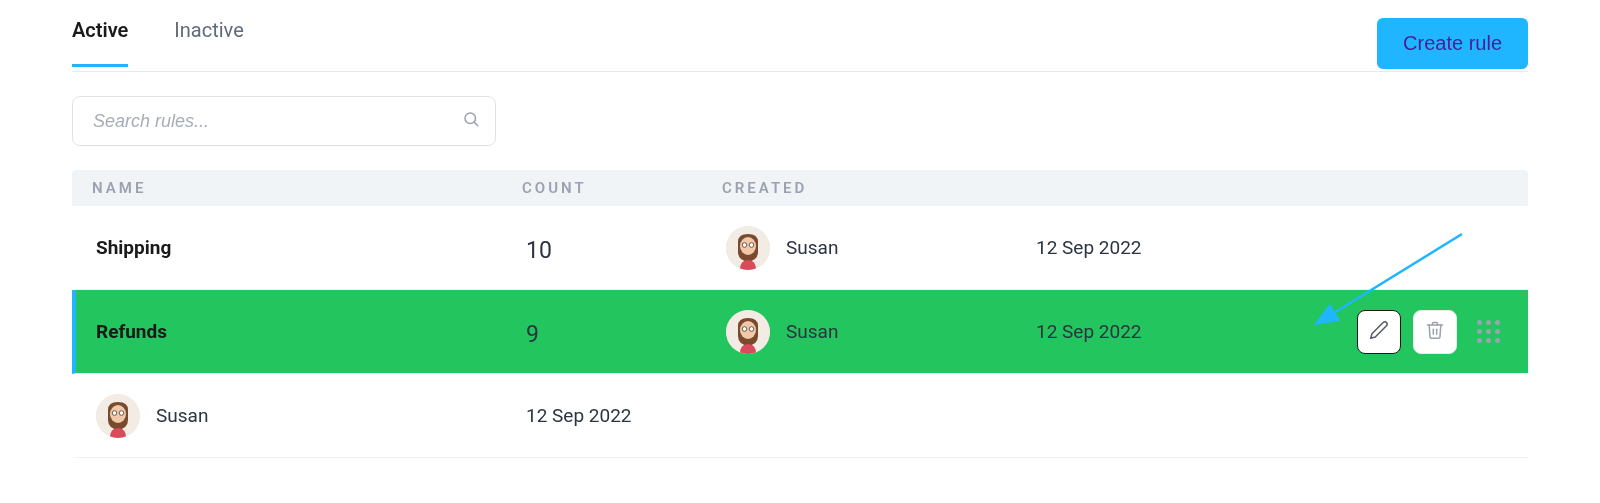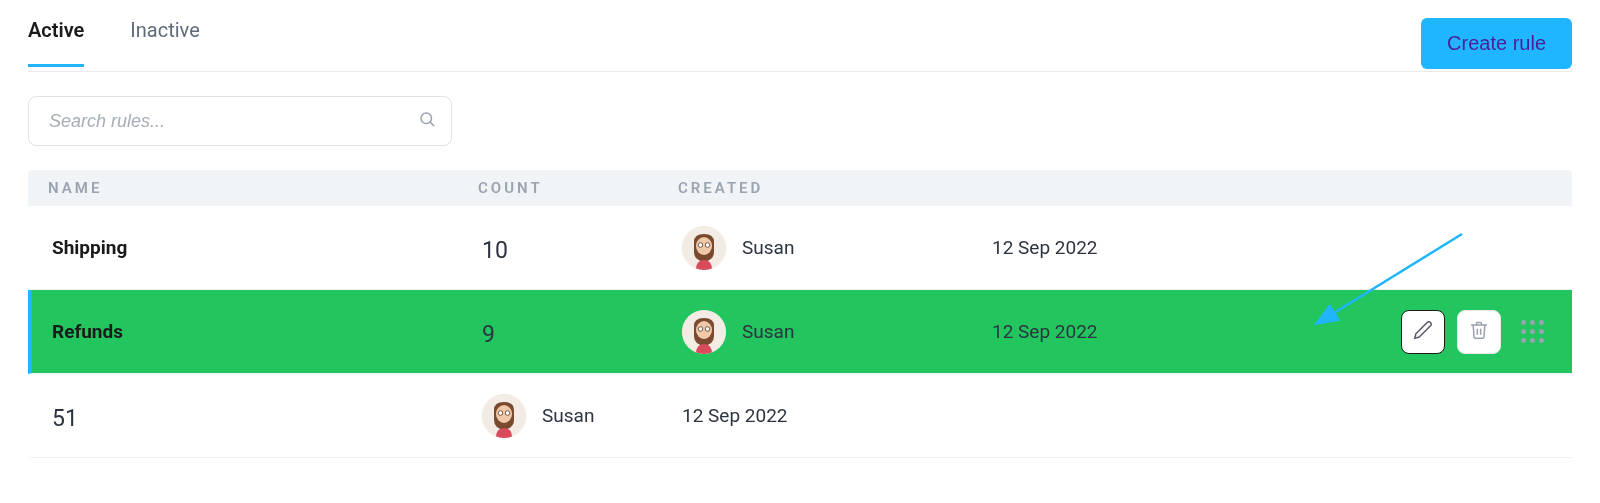--- a/index.html
+++ b/index.html
@@ -5,21 +5,21 @@
     * { box-sizing: border-box; margin: 0; padding: 0; }
     body {
       font-family: -apple-system, BlinkMacSystemFont, "Segoe UI", Roboto, Helvetica, Arial, sans-serif;
       background: #ffffff;
       width: 1600px;
       height: 503px;
       position: relative;
       color: #1a1a1a;
     }
     .container {
-      padding: 0 28px;
+      padding: 0 72px;
     }
     .top-bar {
       display: flex;
       justify-content: space-between;
       align-items: flex-start;
       padding-top: 18px;
       border-bottom: 1px solid #e8eaed;
     }
     .tabs {
       display: flex;
@@ -287,21 +287,20 @@
               <span></span>
               <span></span>
             <span></span>
               <span></span>
               <span></span>
           </div>
         </div>
       </div>
 
       <div class="row">
-        <div class="cell-count">51</div>
         <div class="cell-creator">
           <div class="avatar">
             <svg width="44" height="44" viewBox="0 0 44 44">
               <circle cx="22" cy="22" r="22" fill="#f3ece5"></circle>
               <path d="M12 16 Q12 8 22 8 Q32 8 32 16 L32 26 Q32 34 22 36 Q12 34 12 26 Z" fill="#7a4a2f"></path>
               <ellipse cx="22" cy="20" rx="8" ry="9" fill="#f2c9a8"></ellipse>
               <circle cx="18.5" cy="19" r="2.3" fill="#ffffff" stroke="#4a3a2a" stroke-width="0.8"></circle>
               <circle cx="25.5" cy="19" r="2.3" fill="#ffffff" stroke="#4a3a2a" stroke-width="0.8"></circle>
               <path d="M14 44 Q14 34 22 34 Q30 34 30 44 Z" fill="#d94a5a"></path>
             </svg>

